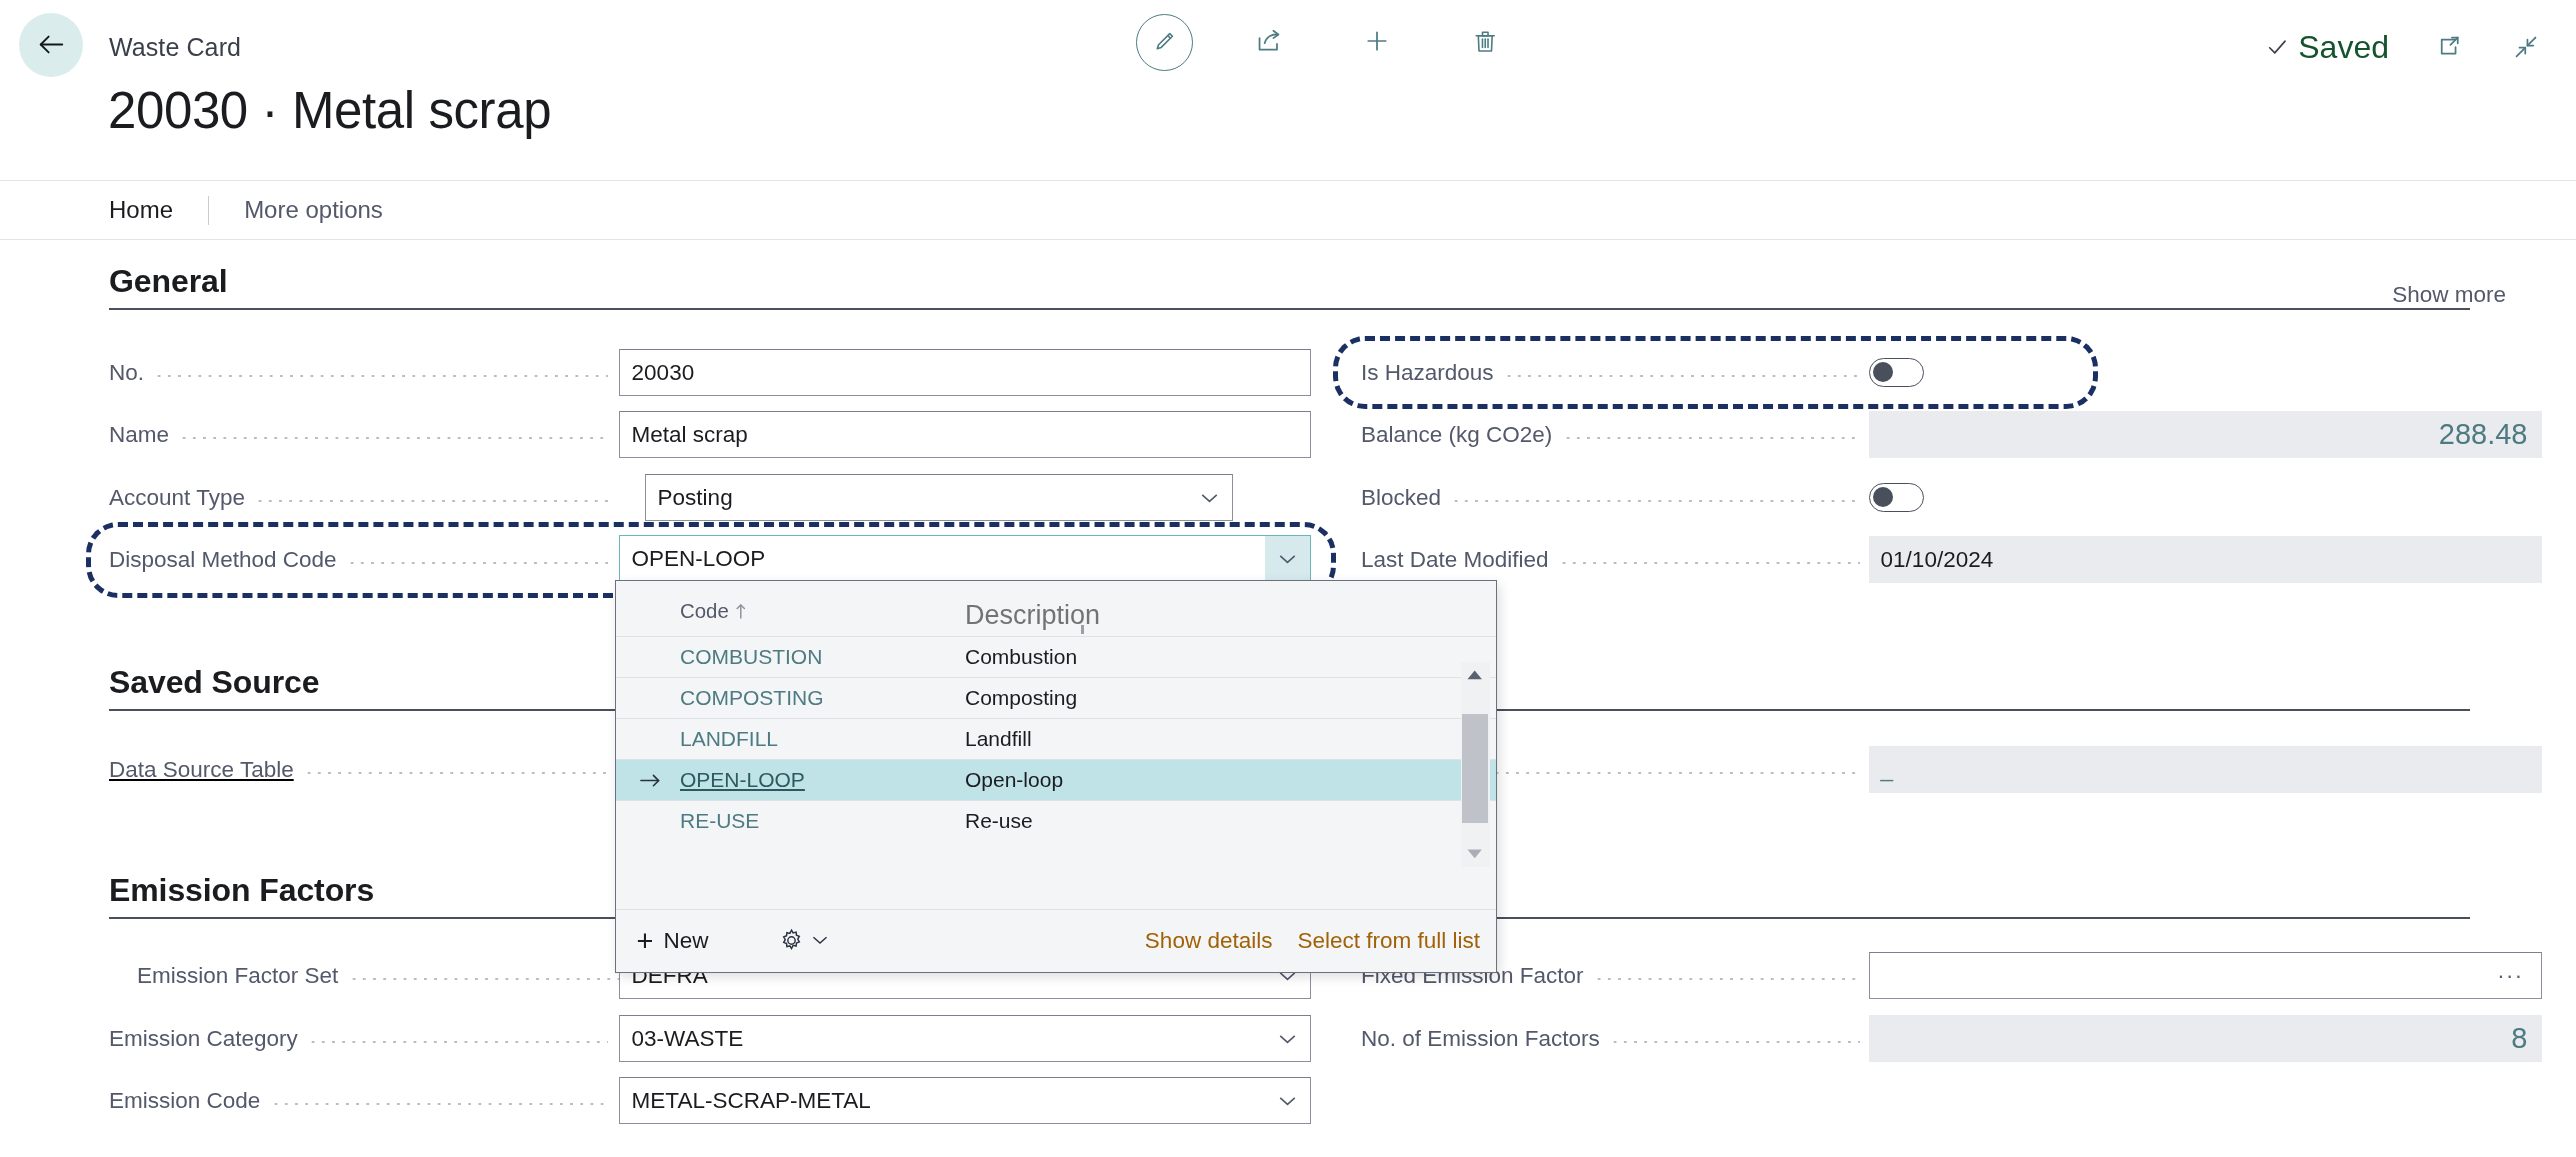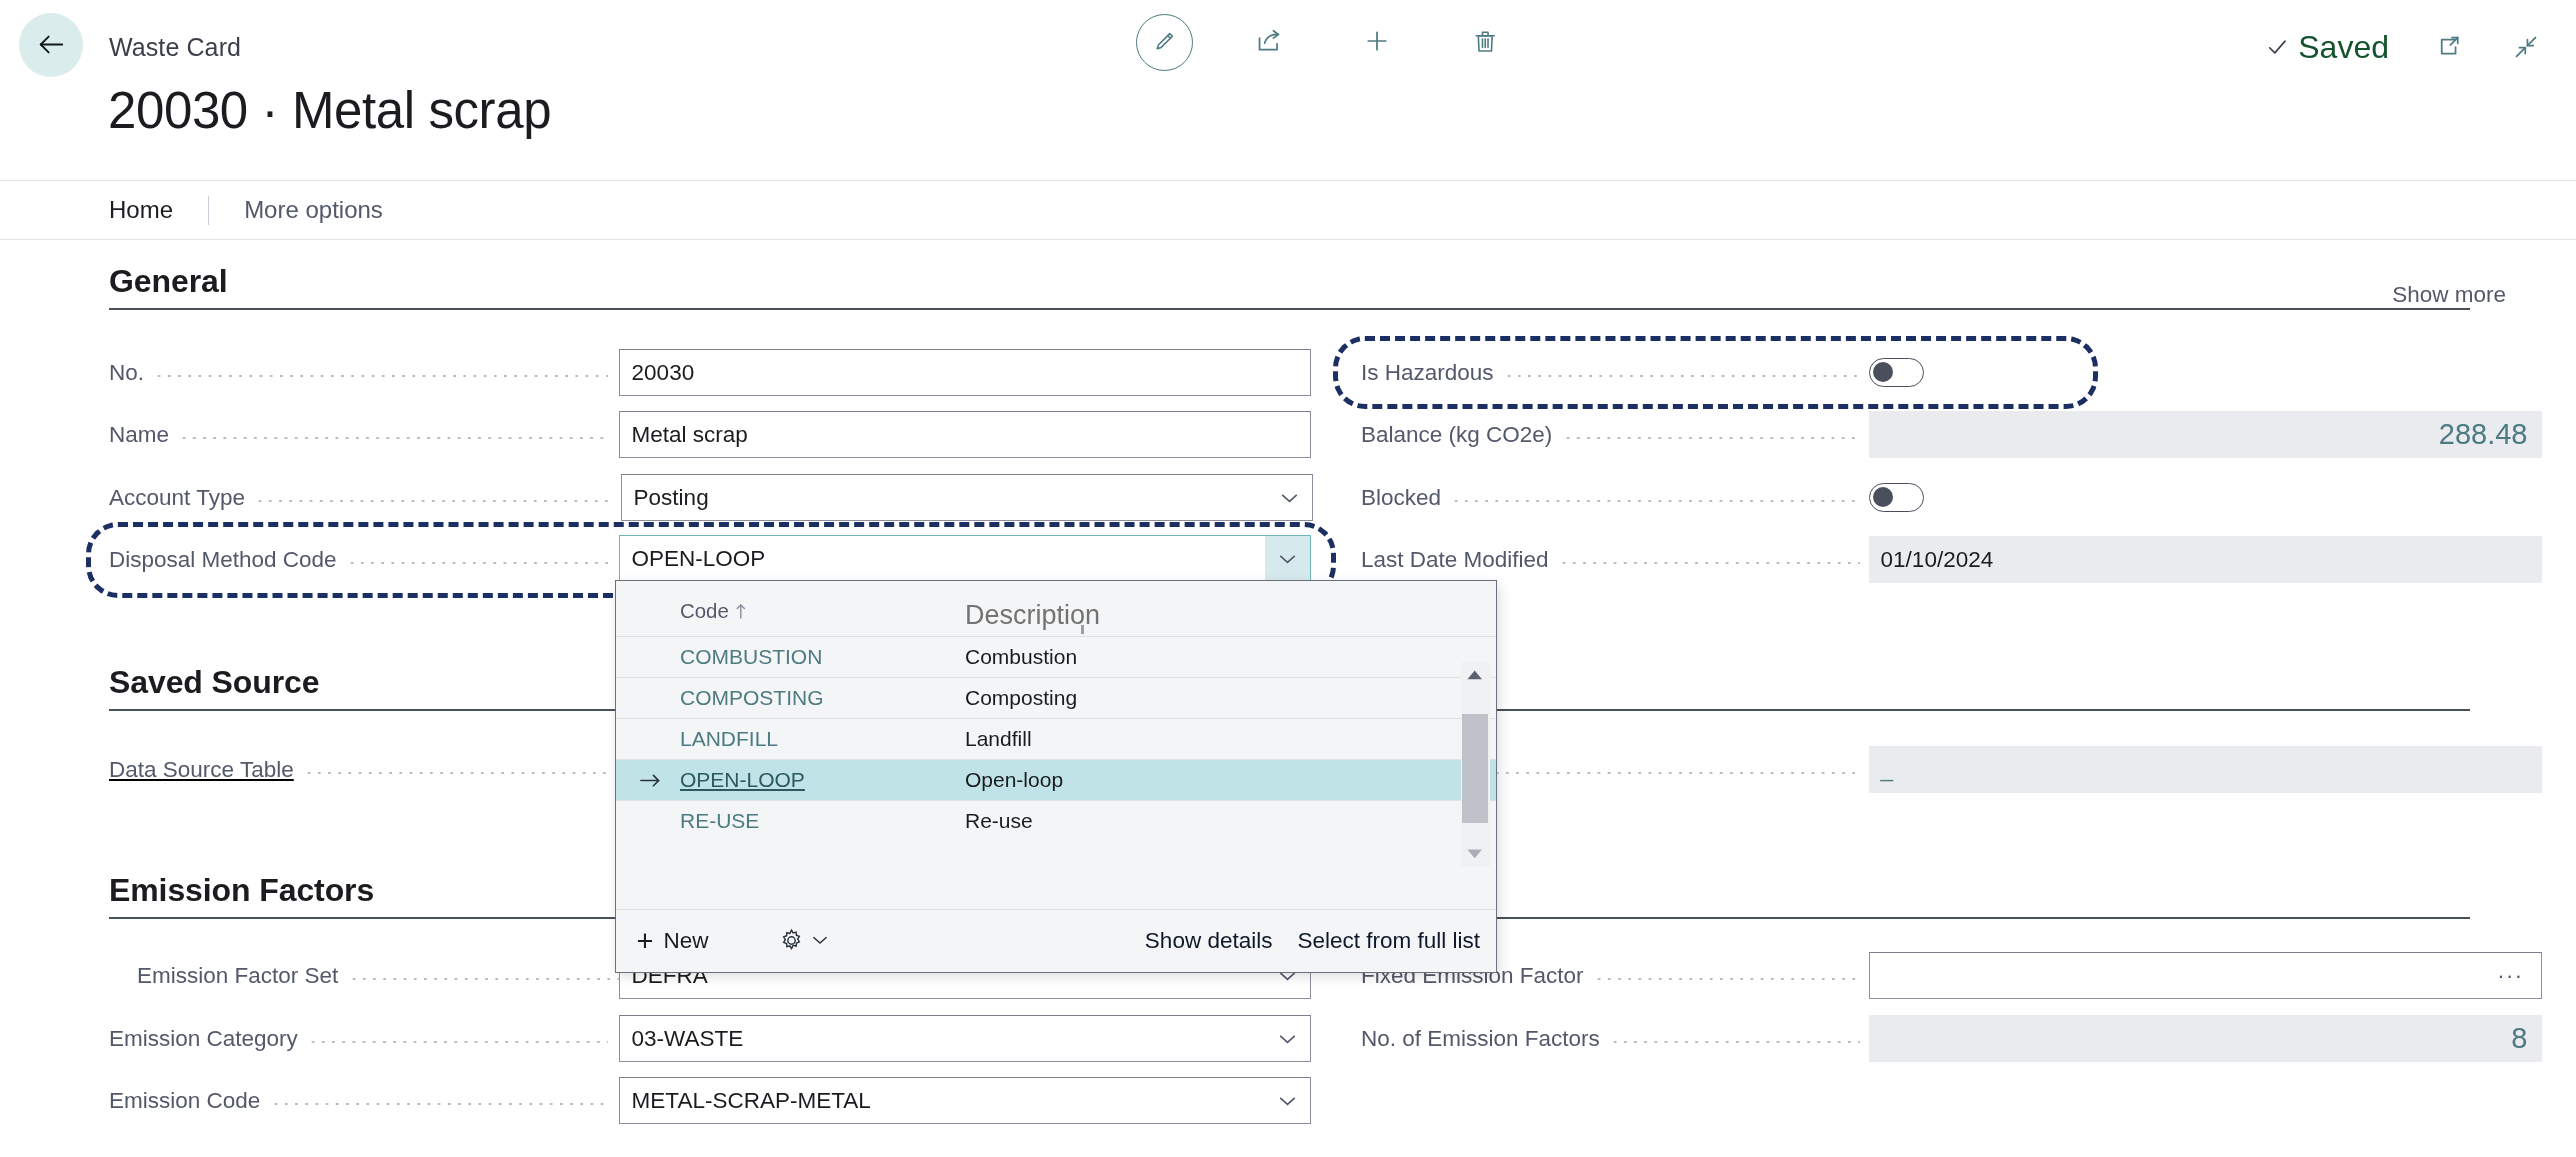--- a/index.html
+++ b/index.html
@@ -147,21 +147,21 @@
     position:absolute; left:0; bottom:0; width:100%; height:63px;
     display:flex; align-items:center; border-top:1.1px solid #dfe1e5; background:#f4f5f7;
   }
   .dd-new { display:flex; align-items:center; gap:10.2px; margin-left:20.4px; cursor:pointer; }
   .dd-new .plus { font-size:29px; color:#1b1c20; line-height:1; font-weight:300; }
   .dd-new .lbl { font-size:22.5px; color:#1b1c20; }
   .dd-gear { display:flex; align-items:center; gap:8.7px; margin-left:70px; cursor:pointer; }
   .dd-gear svg.g { width:25px; height:25px; stroke:#2c3340; fill:none; stroke-width:2; }
   .dd-gear svg.c { width:16px; height:10.2px; stroke:#2c3340; fill:none; stroke-width:2; }
   .dd-links { margin-left:auto; display:flex; align-items:center; gap:25px; padding-right:16px; }
-  .dd-links a { font-size:22.5px; color:#0f172a; cursor:pointer; text-decoration:none; white-space:nowrap; }
+  .dd-links a { font-size:22.5px; color:#a16207; cursor:pointer; text-decoration:none; white-space:nowrap; }
 </style>
 </head>
 <body>
 
 <div id="root">
 
   <div class="topbar">
 
     <div class="back-btn">
       <span>
@@ -283,21 +283,21 @@
     <span class="dots"></span>
   </div>
   <div class="ctrl" style="left:619px; top:411px; width:692px;">
     <span class="val">Metal scrap</span>
   </div>
 
   <div class="fld" style="left:109px; top:474px; width:509px;">
     <span class="fld-label">Account Type</span>
     <span class="dots"></span>
   </div>
-  <div class="ctrl" style="left:621px; top:474px; width:692px;">
+  <div class="ctrl" style="left:645px; top:474px; width:588px;">
     <span class="val">Posting</span>
     <span class="chev">
         <svg viewBox="0 0 26 16">
           <polyline points="3,4 13,13 23,4"></polyline>
         </svg>
       </span>
   </div>
 
   <div class="fld" style="left:109px; top:536px; width:509px;">
     <span class="fld-label">Disposal Method Code</span>

